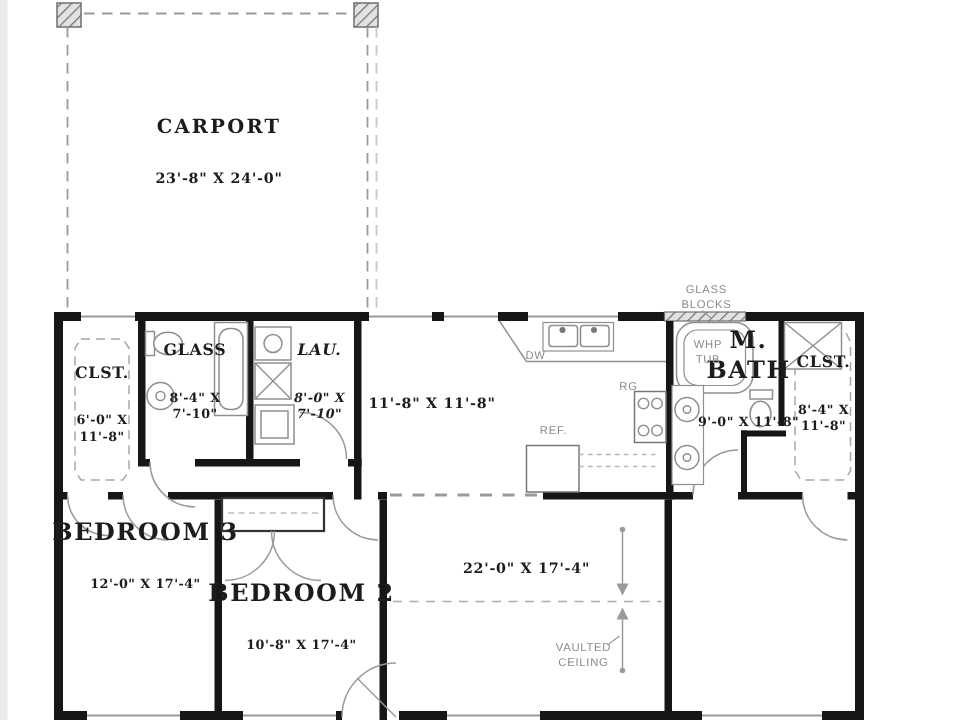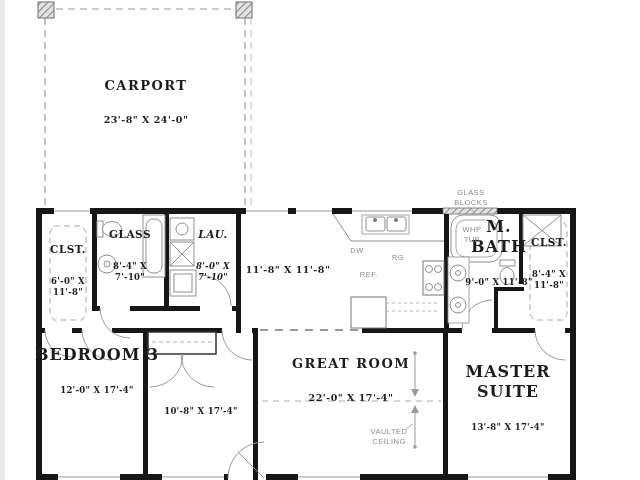--- a/index.html
+++ b/index.html
@@ -223,36 +223,31 @@
   <div class="lbl" style="left:549px;top:263px;">
     <span class="nm nm-sm">CLST.</span>
     <span class="dm dm-sm">8'-4" X
 11'-8"</span>
   </div>
   <div class="lbl" style="left:97px;top:370px;">
     <span class="nm nm-md">BEDROOM 3</span>
     <span class="dm dm-sm">12'-0" X 17'-4"</span>
   </div>
   <div class="lbl" style="left:201px;top:411px;">
+    <span class="nm nm-md">BEDROOM 2</span>
     <span class="dm dm-sm">10'-8" X 17'-4"</span>
   </div>
   <div class="lbl" style="left:351px;top:380px;">
-    <span class="nm nm-lg">GREAT ROOM</span>
     <span class="dm dm-lg">22'-0" X 17'-4"</span>
-  </div>
-  <div class="lbl" style="left:508px;top:397px;">
-    <span class="nm nm-md">MASTER
-SUITE</span>
-    <span class="dm dm-sm">13'-8" X 17'-4"</span>
   </div>
 
   <div class="ann" style="left:471px;top:198px;">GLASS
 BLOCKS</div>
   <div class="ann" style="left:472px;top:235px;">WHP
 TUB</div>
-  <div class="ann" style="left:357px;top:251px;">DW</div>
-  <div class="ann" style="left:398px;top:258px;">RG</div>
-  <div class="ann" style="left:369px;top:275px;">REF.</div>
+  <div class="ann" style="left:357px;top:237px;">DW</div>
+  <div class="ann" style="left:419px;top:258px;">RG</div>
+  <div class="ann" style="left:369px;top:287px;">REF.</div>
   <div class="ann" style="left:389px;top:437px;">VAULTED
 CEILING</div>
   <div class="dim-rot" style="left:601px;top:288px;">62'-0"</div>
 
 </div>
 
 </body></html>

